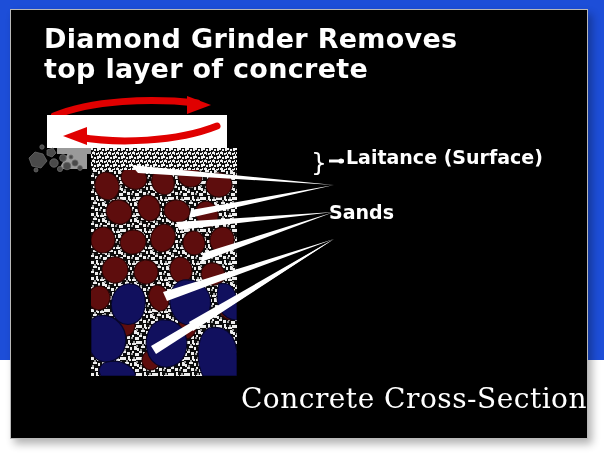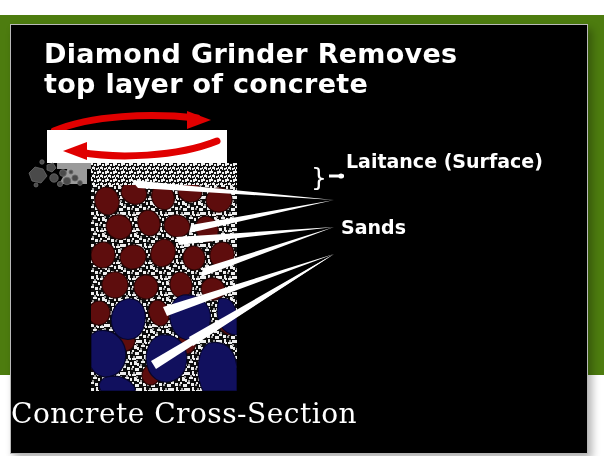--- a/index.html
+++ b/index.html
@@ -12,23 +12,22 @@
     height: 456px;
     overflow: hidden;
     font-family: "Liberation Sans", sans-serif;
   }
 
   
   #page-frame {
     position: relative;
     width: 604px;
     height: 360px;
-    background: #4d7c0f;
+    background: #1d4ed8;
     box-sizing: border-box;
-    margin-top: 15px;
   }
 
   
   #canvas-shadow {
     position: absolute;
     left: 14px;
     top: 14px;
     width: 578px;
     height: 430px;
     background: #000;
@@ -177,32 +176,32 @@
   
   .callout {
     position: absolute;
     color: #ffffff;
     font-family: "DejaVu Sans", sans-serif;
     font-weight: bold;
     font-size: 19px;
     line-height: 20px;
     white-space: nowrap;
   }
-  #label-laitance   { left: 335px; top: 126px; }
+  #label-laitance   { left: 335px; top: 137px; }
   #label-cement     { left: 330px; top: 165px; }
-  #label-sands      { left: 330px; top: 192px; }
+  #label-sands      { left: 318px; top: 192px; }
   #label-aggregates { left: 330px; top: 219px; }
 
   
   #caption {
     position: absolute;
     left: 0;
     top: 372px;
     width: 576px;
-    text-align: left;
+    text-align: right;
     color: #ffffff;
     font-family: "DejaVu Serif", serif;
     font-size: 28px;
     letter-spacing: 0.5px;
   }
 </style>
 </head>
 <body>
 
 <div id="page-frame">

